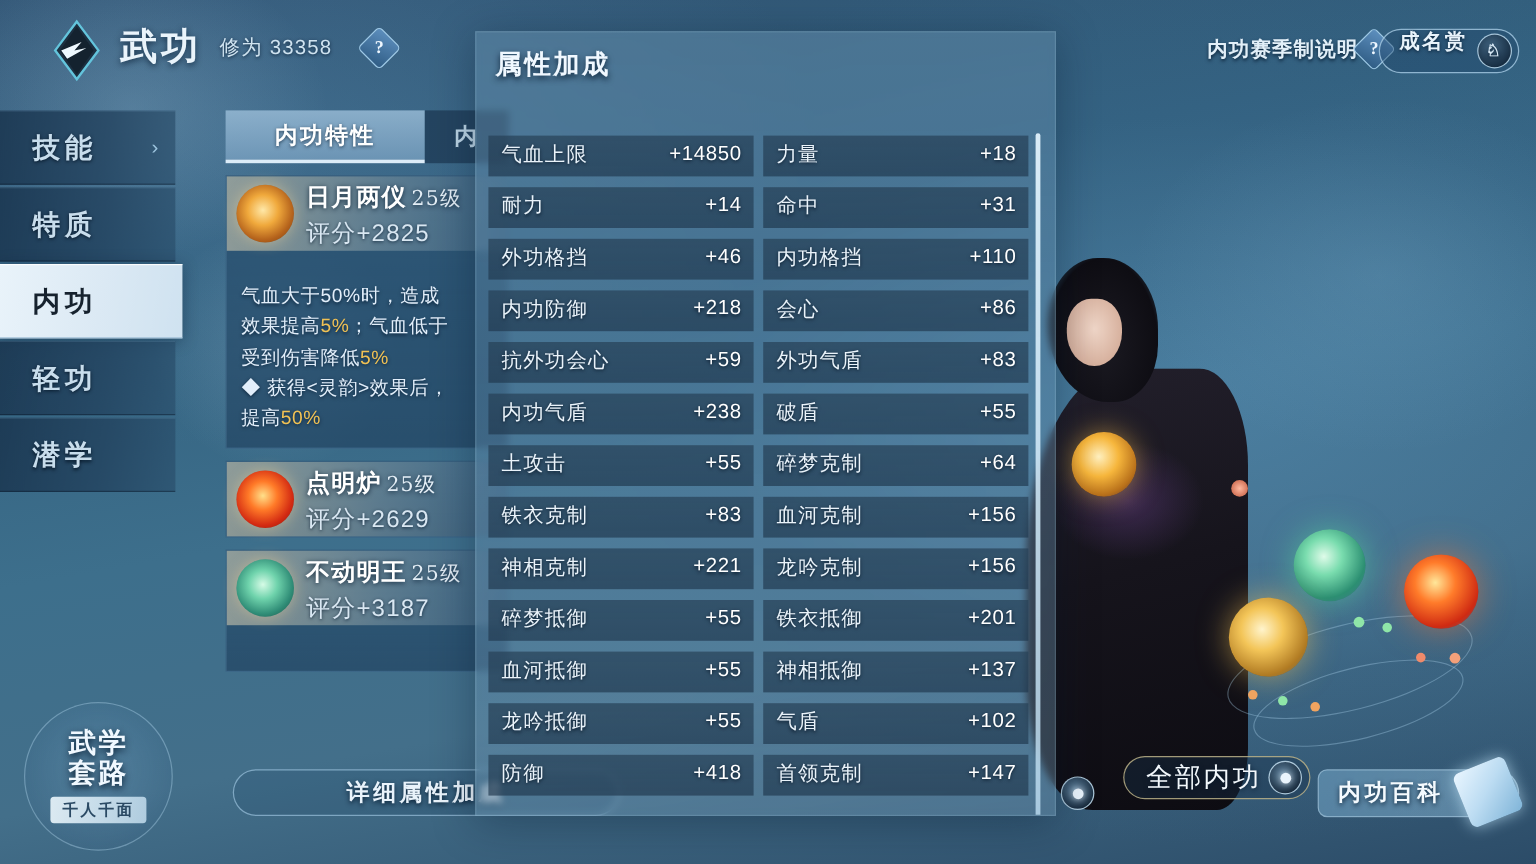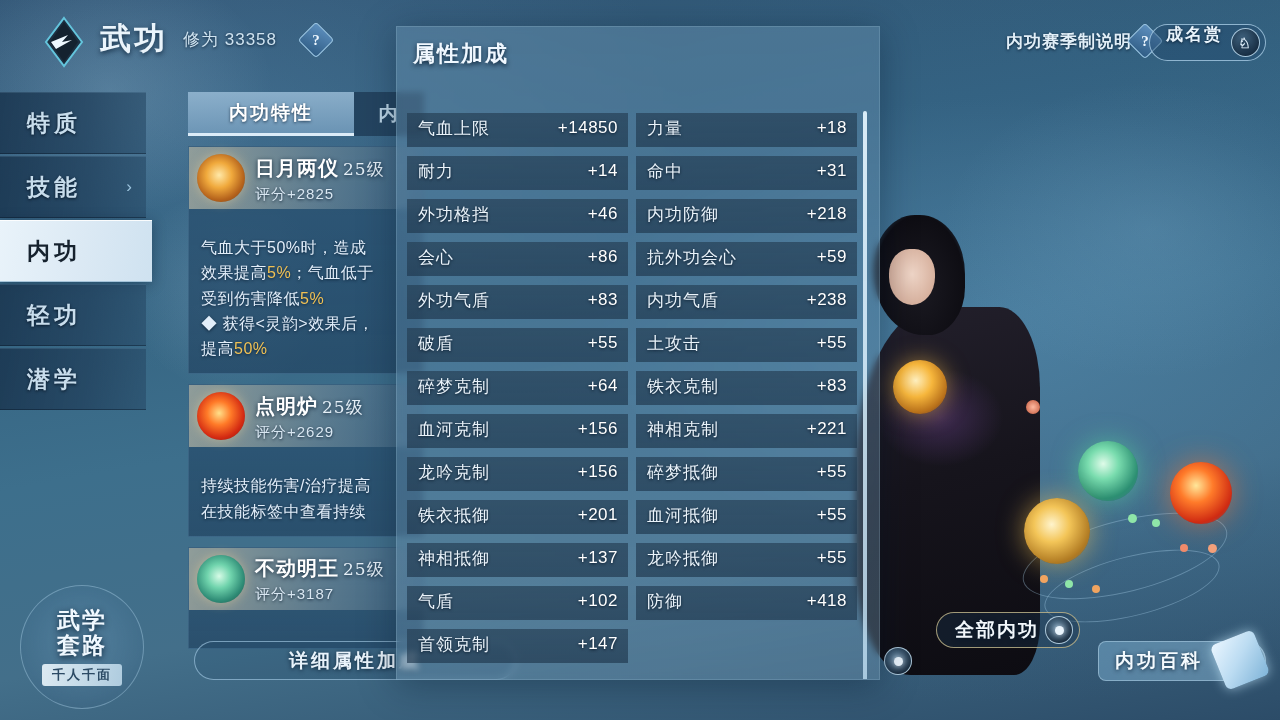--- a/index.html
+++ b/index.html
@@ -156,21 +156,21 @@
   .icon-jade { background: radial-gradient(circle at 46% 44%, #d6fbe6 0%, #6fd3ac 32%, #2f8c76 66%, #184338 100%); }
   .card-title-wrap { margin-left: 10px; padding-top: 2px; }
   .card-title {
     font-family: "DejaVu Serif", serif;
     font-size: 20px; font-weight: 700; color: #ffffff; letter-spacing: 1px;
     text-shadow: 0 1px 4px rgba(0,20,40,0.85);
     white-space: nowrap;
   }
   .card-title .lv { font-size: 17px; font-weight: 400; color: #e4eef6; margin-left: 4px; }
   .card-score {
-    margin-top: 3px; font-size: 15px; color: #d9e7f2; letter-spacing: 1px;
+    margin-top: 3px; font-size: 20px; color: #d9e7f2; letter-spacing: 1px;
     text-shadow: 0 1px 3px rgba(0,20,40,0.8);
   }
   .card-desc {
     padding: 26px 10px 12px 12px;
     font-size: 16px; line-height: 1.58; color: #e2eefa; letter-spacing: 0.5px;
     text-shadow: 0 1px 3px rgba(0,20,40,0.75);
     white-space: nowrap; overflow: hidden;
   }
   .card-desc .hl { color: #f0c154; }
 
@@ -268,27 +268,27 @@
     position: absolute; left: 194px; top: 641px; width: 322px; height: 39px;
     border: 1px solid rgba(170,208,234,0.62);
     border-radius: 20px;
     background: rgba(38,78,110,0.22);
     display: flex; align-items: center; justify-content: center;
     font-family: "DejaVu Serif", serif;
     font-size: 19px; font-weight: 700; color: #e9f3fb; letter-spacing: 3px;
     text-shadow: 0 1px 4px rgba(0,20,40,0.85);
   }
   .all-arts-btn {
-    position: absolute; left: 936px; top: 612px; height: 36px; padding: 0 40px 0 18px;
+    position: absolute; left: 936px; top: 630px; height: 36px; padding: 0 40px 0 18px;
     border: 1px solid rgba(198,186,140,0.80);
     border-radius: 18px;
     background: rgba(24,48,72,0.42);
     display: flex; align-items: center;
     font-family: "DejaVu Serif", serif;
-    font-size: 19px; font-weight: 700; color: #f2f7fb; letter-spacing: 2px;
+    font-size: 22px; font-weight: 400; color: #f2f7fb; letter-spacing: 2px;
     text-shadow: 0 1px 4px rgba(0,20,40,0.85);
   }
   .circ-icon {
     width: 28px; height: 28px; border-radius: 50%;
     background: radial-gradient(circle at 42% 38%, #5a7d98, #16283a 78%);
     border: 1px solid rgba(196,224,242,0.85);
     display: flex; align-items: center; justify-content: center;
   }
   .circ-icon i {
     display: block; width: 9px; height: 9px; border-radius: 50%;
@@ -384,25 +384,25 @@
         <span>?</span>
     </div>
     <div class="fame-btn">
       <span>成名赏</span>
       <span class="fame-icon">♘</span>
     </div>
   </div>
 
   <div class="sidebar">
     <div class="side-item">
-      <span class="lbl">特质</span>
-    </div>
-    <div class="side-item">
       <span class="lbl">技能</span>
       <span class="chev">›</span>
+    </div>
+    <div class="side-item">
+      <span class="lbl">特质</span>
     </div>
     <div class="side-item active">
       <span class="lbl">内功</span>
     </div>
     <div class="side-item">
       <span class="lbl">轻功</span>
     </div>
     <div class="side-item">
       <span class="lbl">潜学</span>
     </div>
@@ -440,24 +440,20 @@
     <div class="card">
       <div class="card-head">
         <div class="card-icon icon-fire"></div>
         <div class="card-title-wrap">
           <div class="card-title">
             <span>点明炉</span><span class="lv">25级</span>
           </div>
           <div class="card-score">评分+2629</div>
         </div>
       </div>
-      <div class="card-desc" id="desc-1">
-          <div><span>持续技能伤害/治疗提高</span></div>
-          <div><span>在技能标签中查看持续</span></div>
-        </div>
     </div>
 
     <div class="card">
       <div class="card-head">
         <div class="card-icon icon-jade"></div>
         <div class="card-title-wrap">
           <div class="card-title">
             <span>不动明王</span><span class="lv">25级</span>
           </div>
           <div class="card-score">评分+3187</div>
@@ -509,20 +505,24 @@
         </div>
         <div class="attr-row">
           <span class="attr-name">命中</span>
           <span class="attr-val">+31</span>
         </div>
         <div class="attr-row">
           <span class="attr-name">外功格挡</span>
           <span class="attr-val">+46</span>
         </div>
         <div class="attr-row">
+          <span class="attr-name">内功格挡</span>
+          <span class="attr-val">+110</span>
+        </div>
+        <div class="attr-row">
           <span class="attr-name">内功防御</span>
           <span class="attr-val">+218</span>
         </div>
         <div class="attr-row">
           <span class="attr-name">会心</span>
           <span class="attr-val">+86</span>
         </div>
         <div class="attr-row">
           <span class="attr-name">抗外功会心</span>
           <span class="attr-val">+59</span>

